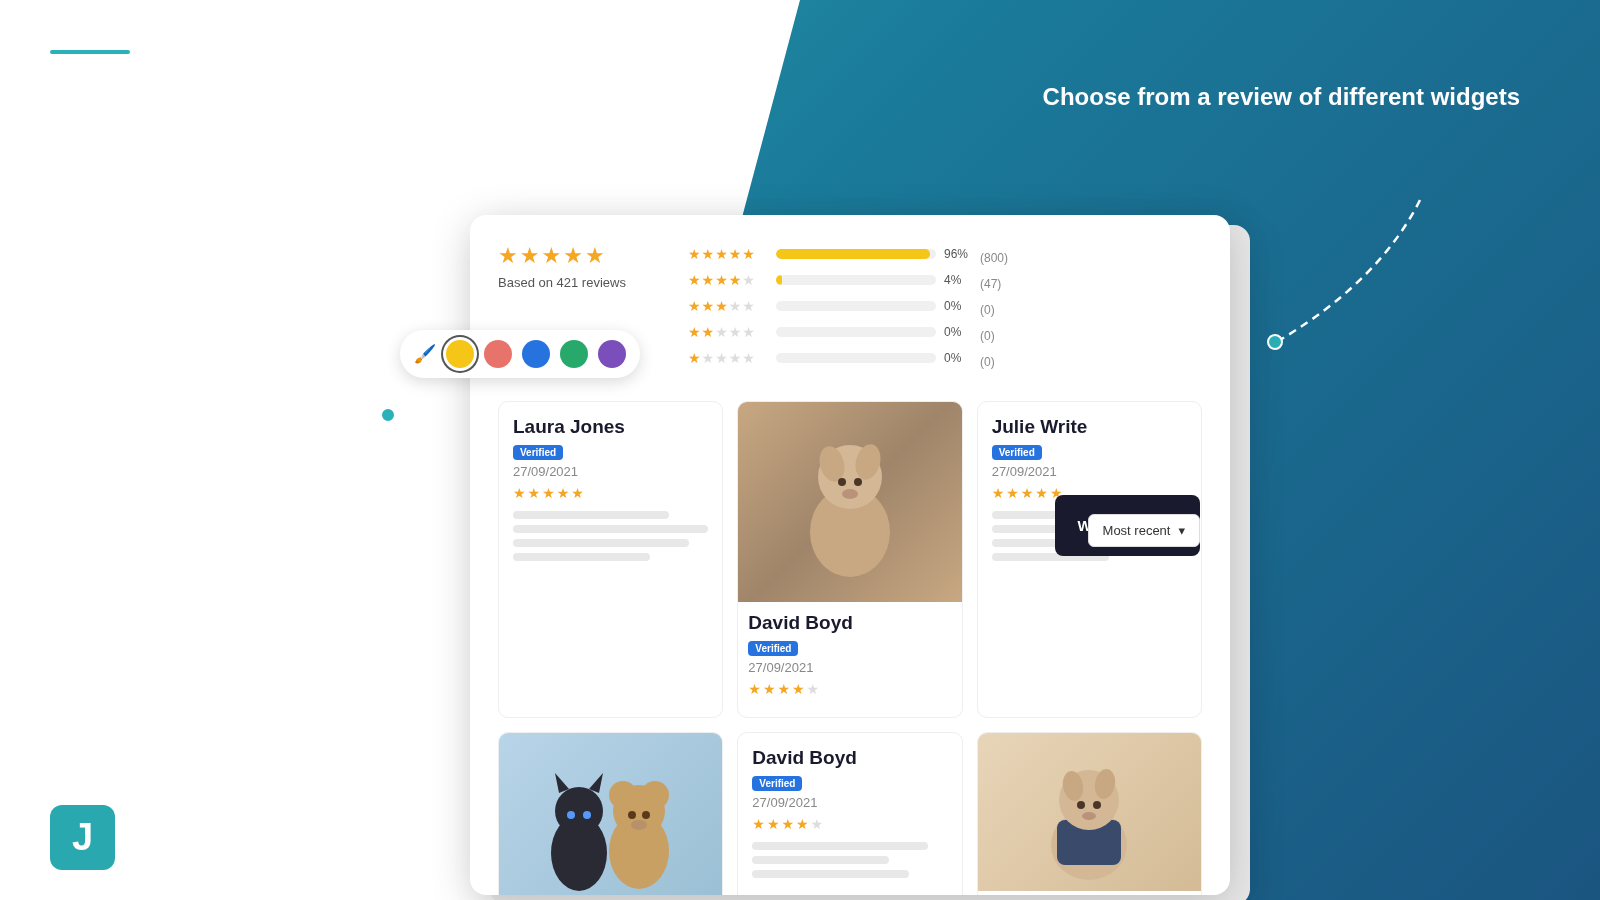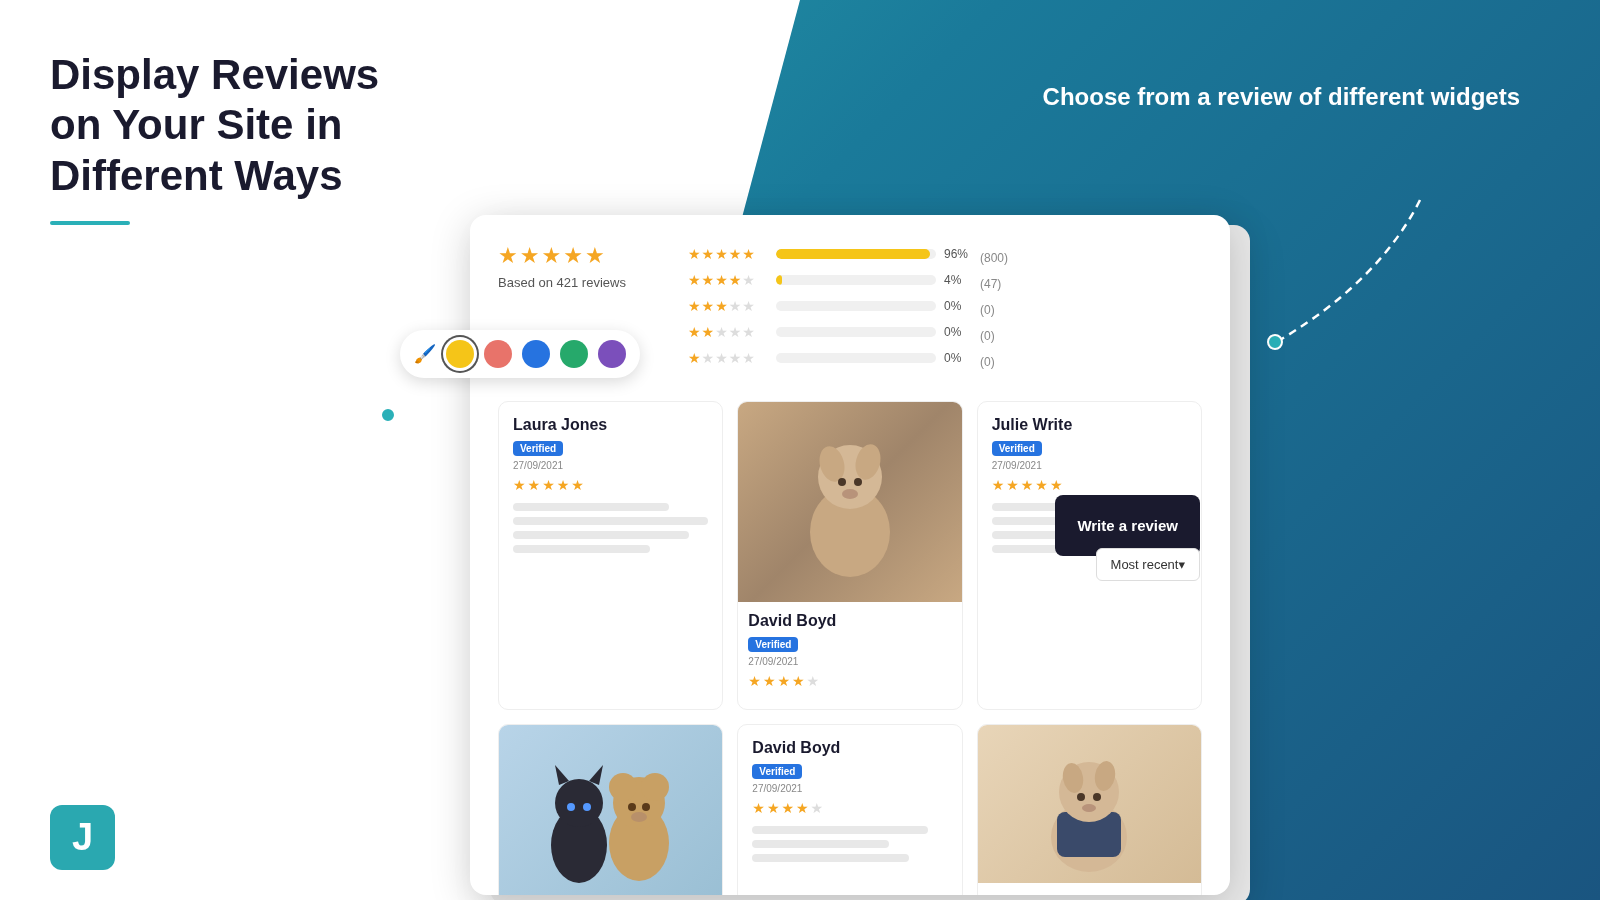--- a/index.html
+++ b/index.html
@@ -235,69 +235,69 @@
       padding: 22px 22px;
       font-size: 15px;
       font-weight: 600;
       cursor: pointer;
       white-space: nowrap;
     }
 
     
     .sort-dropdown {
       position: absolute;
-      bottom: 314px;
+      bottom: 348px;
       right: 30px;
       background: #fff;
       border: 1px solid #ddd;
       border-radius: 6px;
       padding: 8px 14px;
       font-size: 13px;
       color: #333;
       cursor: pointer;
       display: flex;
       align-items: center;
-      gap: 0;
+      gap: 8px;
     }
 
     
     .reviews-grid {
       display: grid;
       grid-template-columns: 1fr 1fr 1fr;
       gap: 14px;
       margin-top: 10px;
     }
 
     .review-card {
       background: #fff;
       border: 1px solid #eee;
       border-radius: 10px;
       overflow: hidden;
     }
     .review-card-content {
       padding: 14px;
     }
     .reviewer-name {
-      font-size: 16px;
+      font-size: 19px;
       font-weight: 700;
       color: #1a1a2e;
       margin-bottom: 4px;
     }
     .verified-badge {
       display: inline-block;
       background: #2673e0;
       color: #fff;
       font-size: 10px;
       font-weight: 600;
       padding: 2px 7px;
       border-radius: 4px;
       margin-bottom: 4px;
     }
     .review-date {
-      font-size: 10px;
+      font-size: 13px;
       color: #888;
       margin-bottom: 6px;
     }
     .review-stars {
       display: flex;
       gap: 2px;
       margin-bottom: 10px;
     }
     .text-line {
       height: 8px;
@@ -336,21 +336,20 @@
       font-size: 50px;
     }
   </style>
 </head>
 <body>
 
 <div class="bg-teal"></div>
 <div class="bg-white-left"></div>
 
 <div class="left-content">
-  <h1 class="main-title">Display Reviews on Your Site in Different Ways</h1>
   <div class="title-underline"></div>
 </div>
 
 <div class="top-right-text">
   <span>Choose from a review of different widgets</span>
 </div>
 
 <svg class="dashed-arrow-svg" style="top:180px; right:120px; width:300px; height:200px;" viewBox="0 0 300 200">
   <path d="M 240 20 Q 200 100 100 160" stroke="white" stroke-width="2.5" stroke-dasharray="8,6" fill="none"></path>
   <circle cx="95" cy="162" r="7" fill="#2ab0b8" stroke="white" stroke-width="2"></circle>

